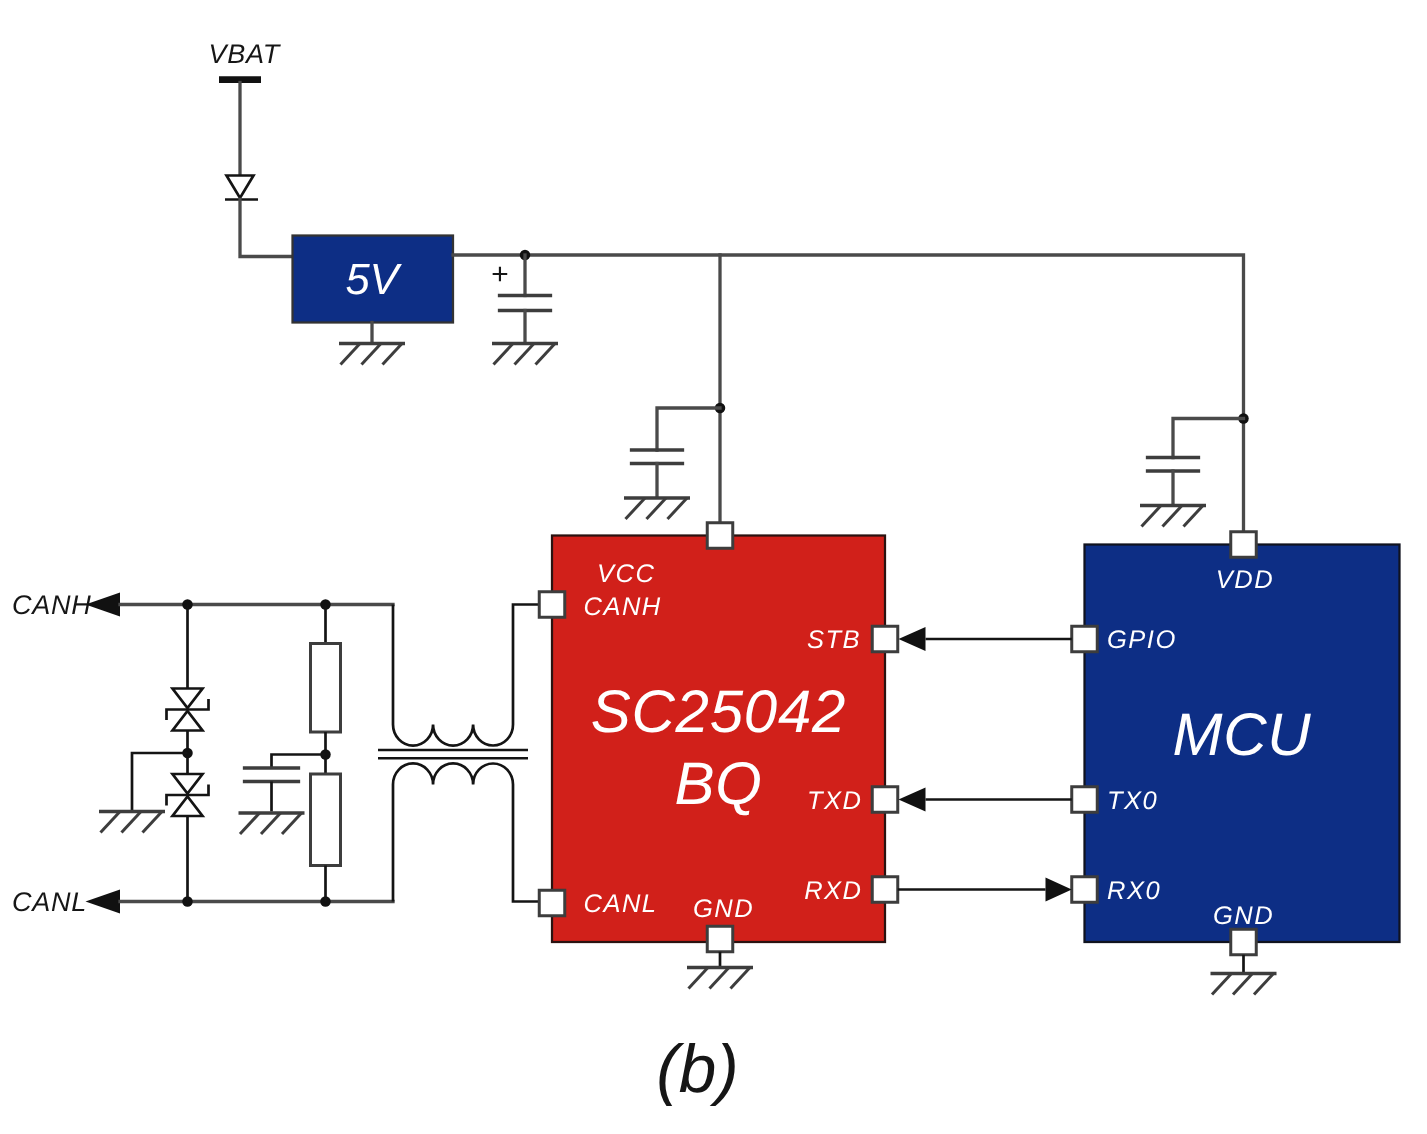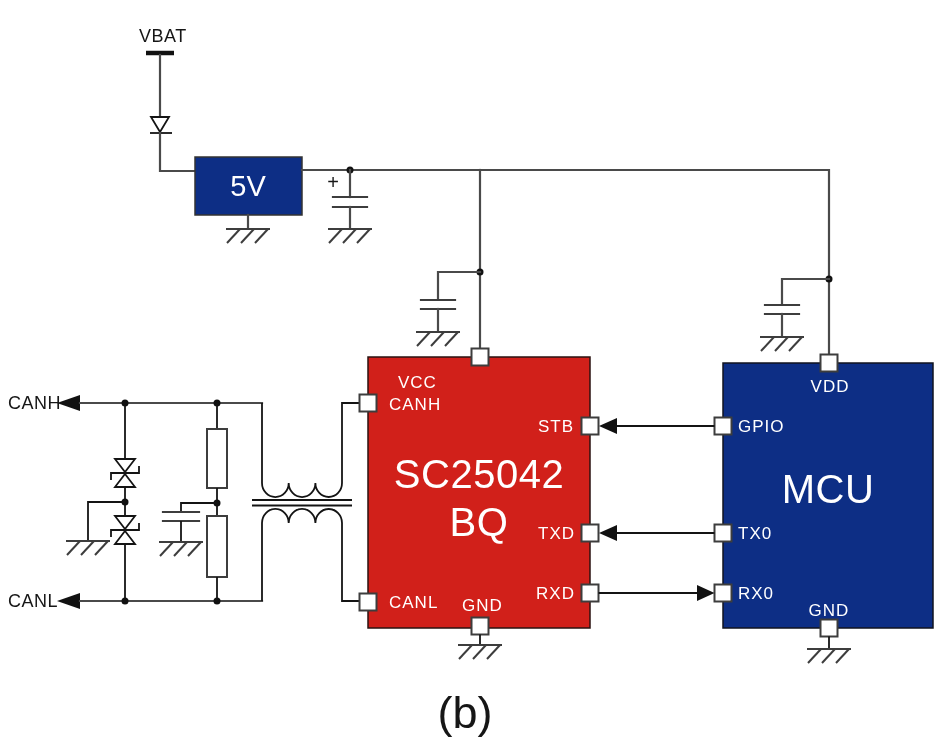--- a/index.html
+++ b/index.html
@@ -1,16 +1,16 @@
 <!DOCTYPE html>
 <html><head>
 <meta charset="utf-8">
 <style>
   html,body{margin:0;padding:0;background:#ffffff;}
-  .stage{position:relative;width:951px;height:756px;background:#ffffff;overflow:hidden;}
+  .stage{position:relative;width:951px;height:756px;background:#ffffff;overflow:hidden;font-style:italic;}
   svg{display:block;}
   text{font-family:"Liberation Sans","DejaVu Sans",sans-serif;}
   .w   {stroke:#4a4a4a;stroke-width:2.2;fill:none;stroke-linecap:square;}
   .cmp {stroke:#3d3d3d;stroke-width:2.2;fill:none;stroke-linecap:square;}
   .sig {stroke:#141414;stroke-width:1.8;fill:none;}
   .pin {fill:#ffffff;stroke:#3d3d3d;stroke-width:2;}
   .dot {fill:#111111;stroke:none;}
   .arr {fill:#111111;stroke:none;}
   .dio {fill:#ffffff;stroke:#141414;stroke-width:1.8;}
   .res {fill:#ffffff;stroke:#3d3d3d;stroke-width:2;}

